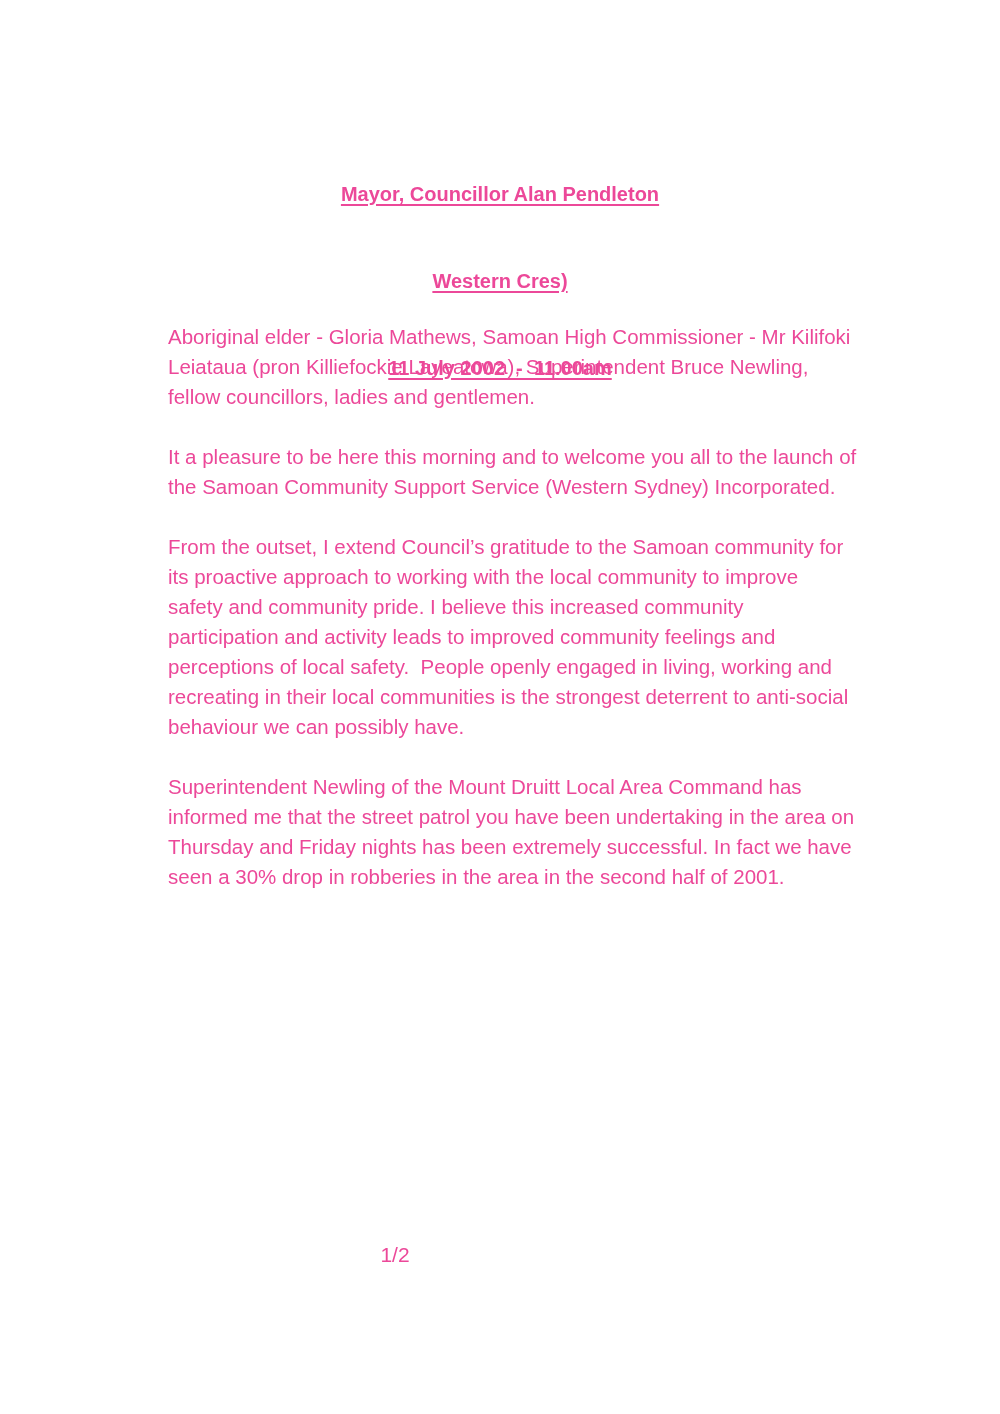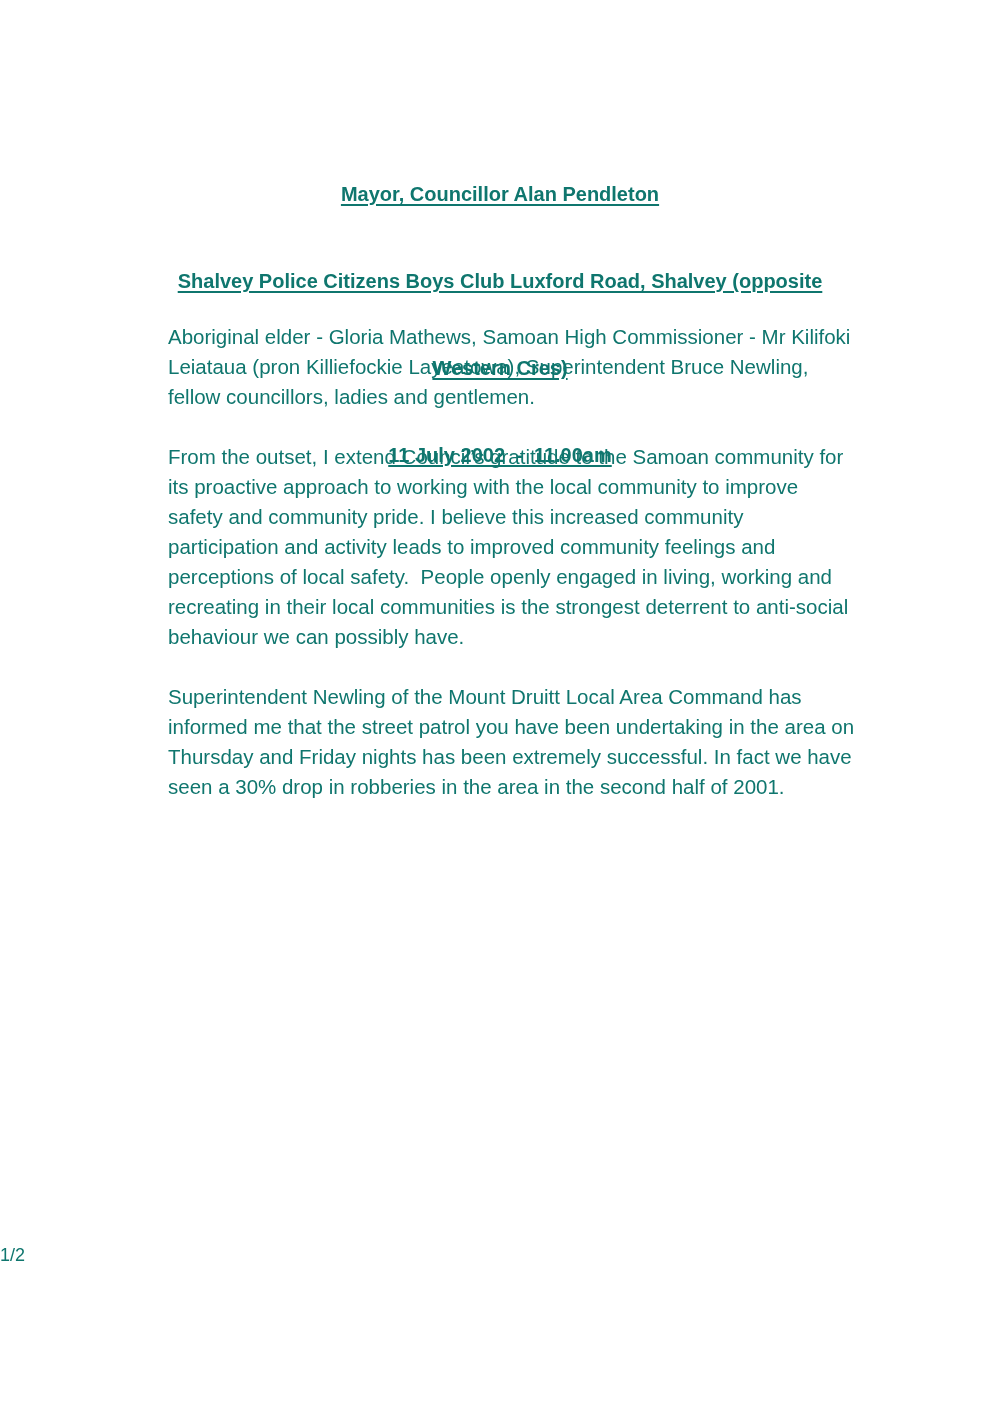--- a/index.html
+++ b/index.html
@@ -5,21 +5,21 @@
   html, body {
     margin: 0;
     padding: 0;
     background: #ffffff;
   }
   .page {
     position: relative;
     width: 1000px;
     height: 1372px;
     background: #ffffff;
-    color: #0f766e;
+    color: #ec4899;
     font-family: "Liberation Sans", "DejaVu Sans", sans-serif;
     overflow: hidden;
   }
   .title-block {
     position: absolute;
     top: 122px;
     left: 150px;
     width: 700px;
     text-align: center;
     font-weight: 700;
@@ -45,38 +45,38 @@
   }
   .body-text p {
     margin: 0 0 30px 16px;
     white-space: pre-wrap;
   }
   .page-number {
     position: absolute;
     top: 1240px;
     left: 0;
     width: 790px;
-    text-align: left;
-    font-size: 18px;
+    text-align: center;
+    font-size: 21px;
     line-height: 30px;
   }
 </style>
 </head>
 <body>
 
 <div class="page">
 
   <div class="title-block">
     <span class="title-line"><span>Mayor, Councillor Alan Pendleton</span></span>
-    <span class="title-line"><span>Shalvey Police Citizens Boys Club Luxford Road, Shalvey (opposite</span></span>
     <span class="title-line"><span>Western Cres)</span></span>
     <span class="title-line"><span>11 July 2002  -  11.00am</span></span>
   </div>
 
   <div class="body-text">
     <p>Aboriginal elder - Gloria Mathews, Samoan High Commissioner - Mr Kilifoki Leiataua (pron Killiefockie Layeatowa), Superintendent Bruce Newling, fellow councillors, ladies and gentlemen.</p>
+    <p>It a pleasure to be here this morning and to welcome you all to the launch of the Samoan Community Support Service (Western Sydney) Incorporated.</p>
     <p>From the outset, I extend Council’s gratitude to the Samoan community for its proactive approach to working with the local community to improve safety and community pride. I believe this increased community participation and activity leads to improved community feelings and perceptions of local safety.  People openly engaged in living, working and recreating in their local communities is the strongest deterrent to anti-social behaviour we can possibly have.</p>
     <p>Superintendent Newling of the Mount Druitt Local Area Command has informed me that the street patrol you have been undertaking in the area on Thursday and Friday nights has been extremely successful. In fact we have seen a 30% drop in robberies in the area in the second half of 2001.</p>
   </div>
 
   <div class="page-number">1/2</div>
 
 </div>
 
 </body></html>

